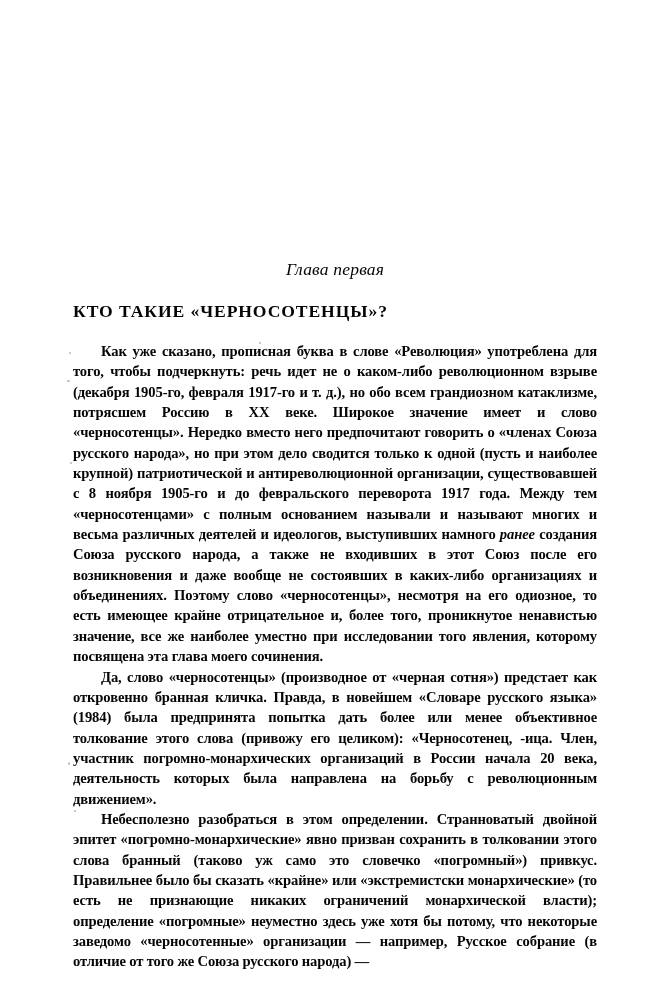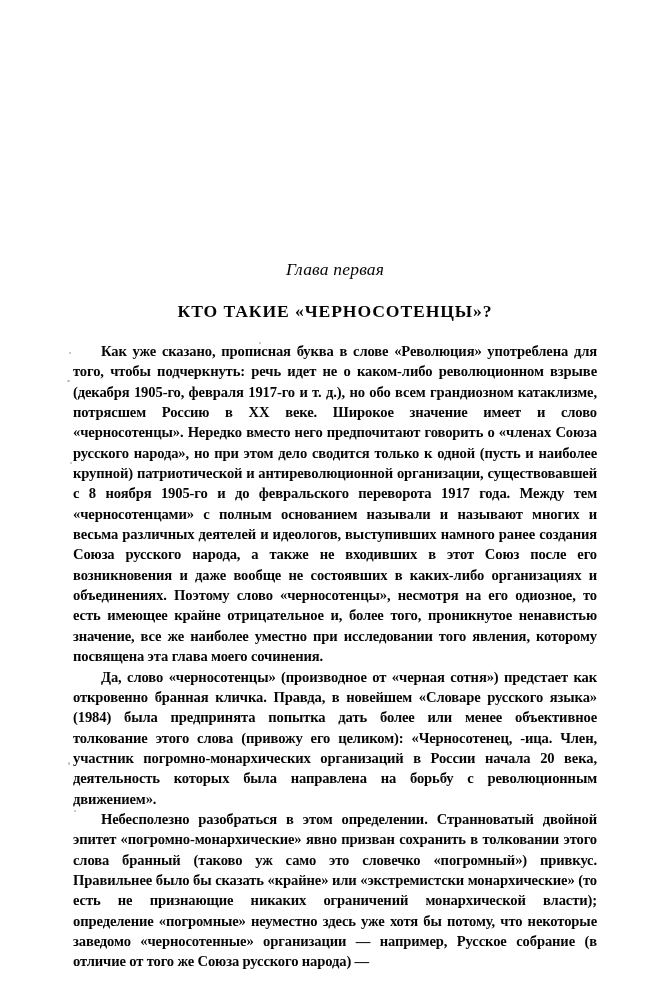--- a/index.html
+++ b/index.html
@@ -41,21 +41,20 @@
     letter-spacing: 0.2px;
     position: absolute;
     top: 259px;
     left: 0;
     width: 524px;
   }
 
   .chapter-title {
     margin: 0;
     padding: 0;
-    text-align: center;
     font-weight: 700;
     font-size: 17.6px;
     letter-spacing: 0.9px;
     position: absolute;
     top: 301px;
     left: 0;
     width: 524px;
   }
 
   .body-text {
@@ -72,20 +71,21 @@
     word-spacing: -0.1px;
   }
 
   .body-text p {
     margin: 0;
     padding: 0;
     text-indent: 28px;
   }
 
   .ital {
+    font-style: italic;
   }
 
   
   .speckle {
     position: absolute;
     background: #b9b9b9;
     border-radius: 50%;
   }
 </style>
 </head>

